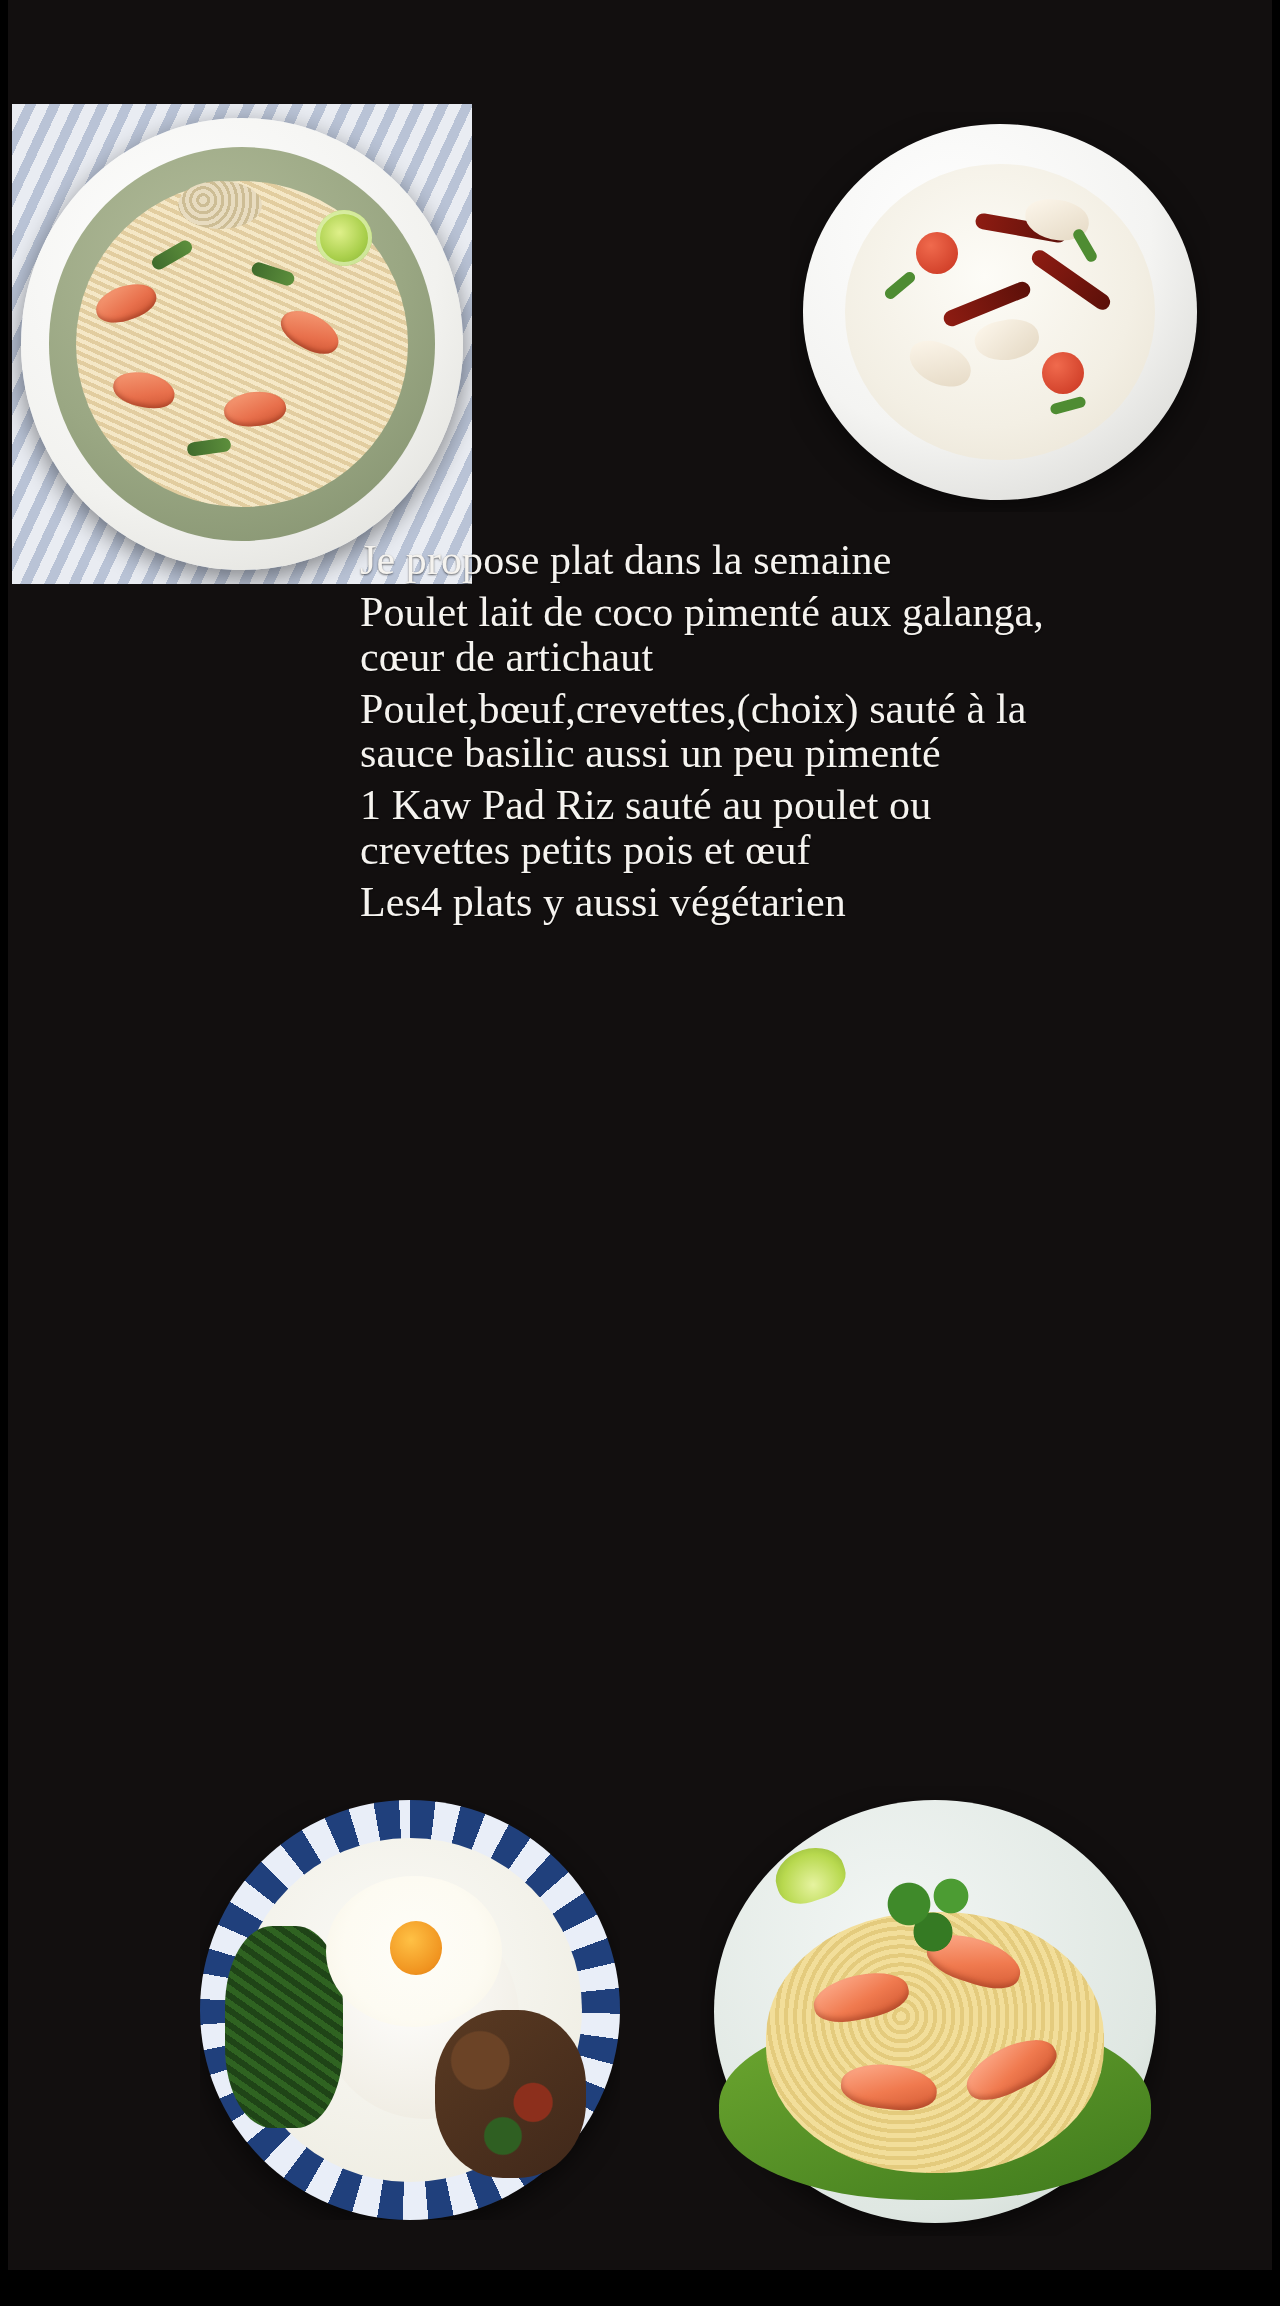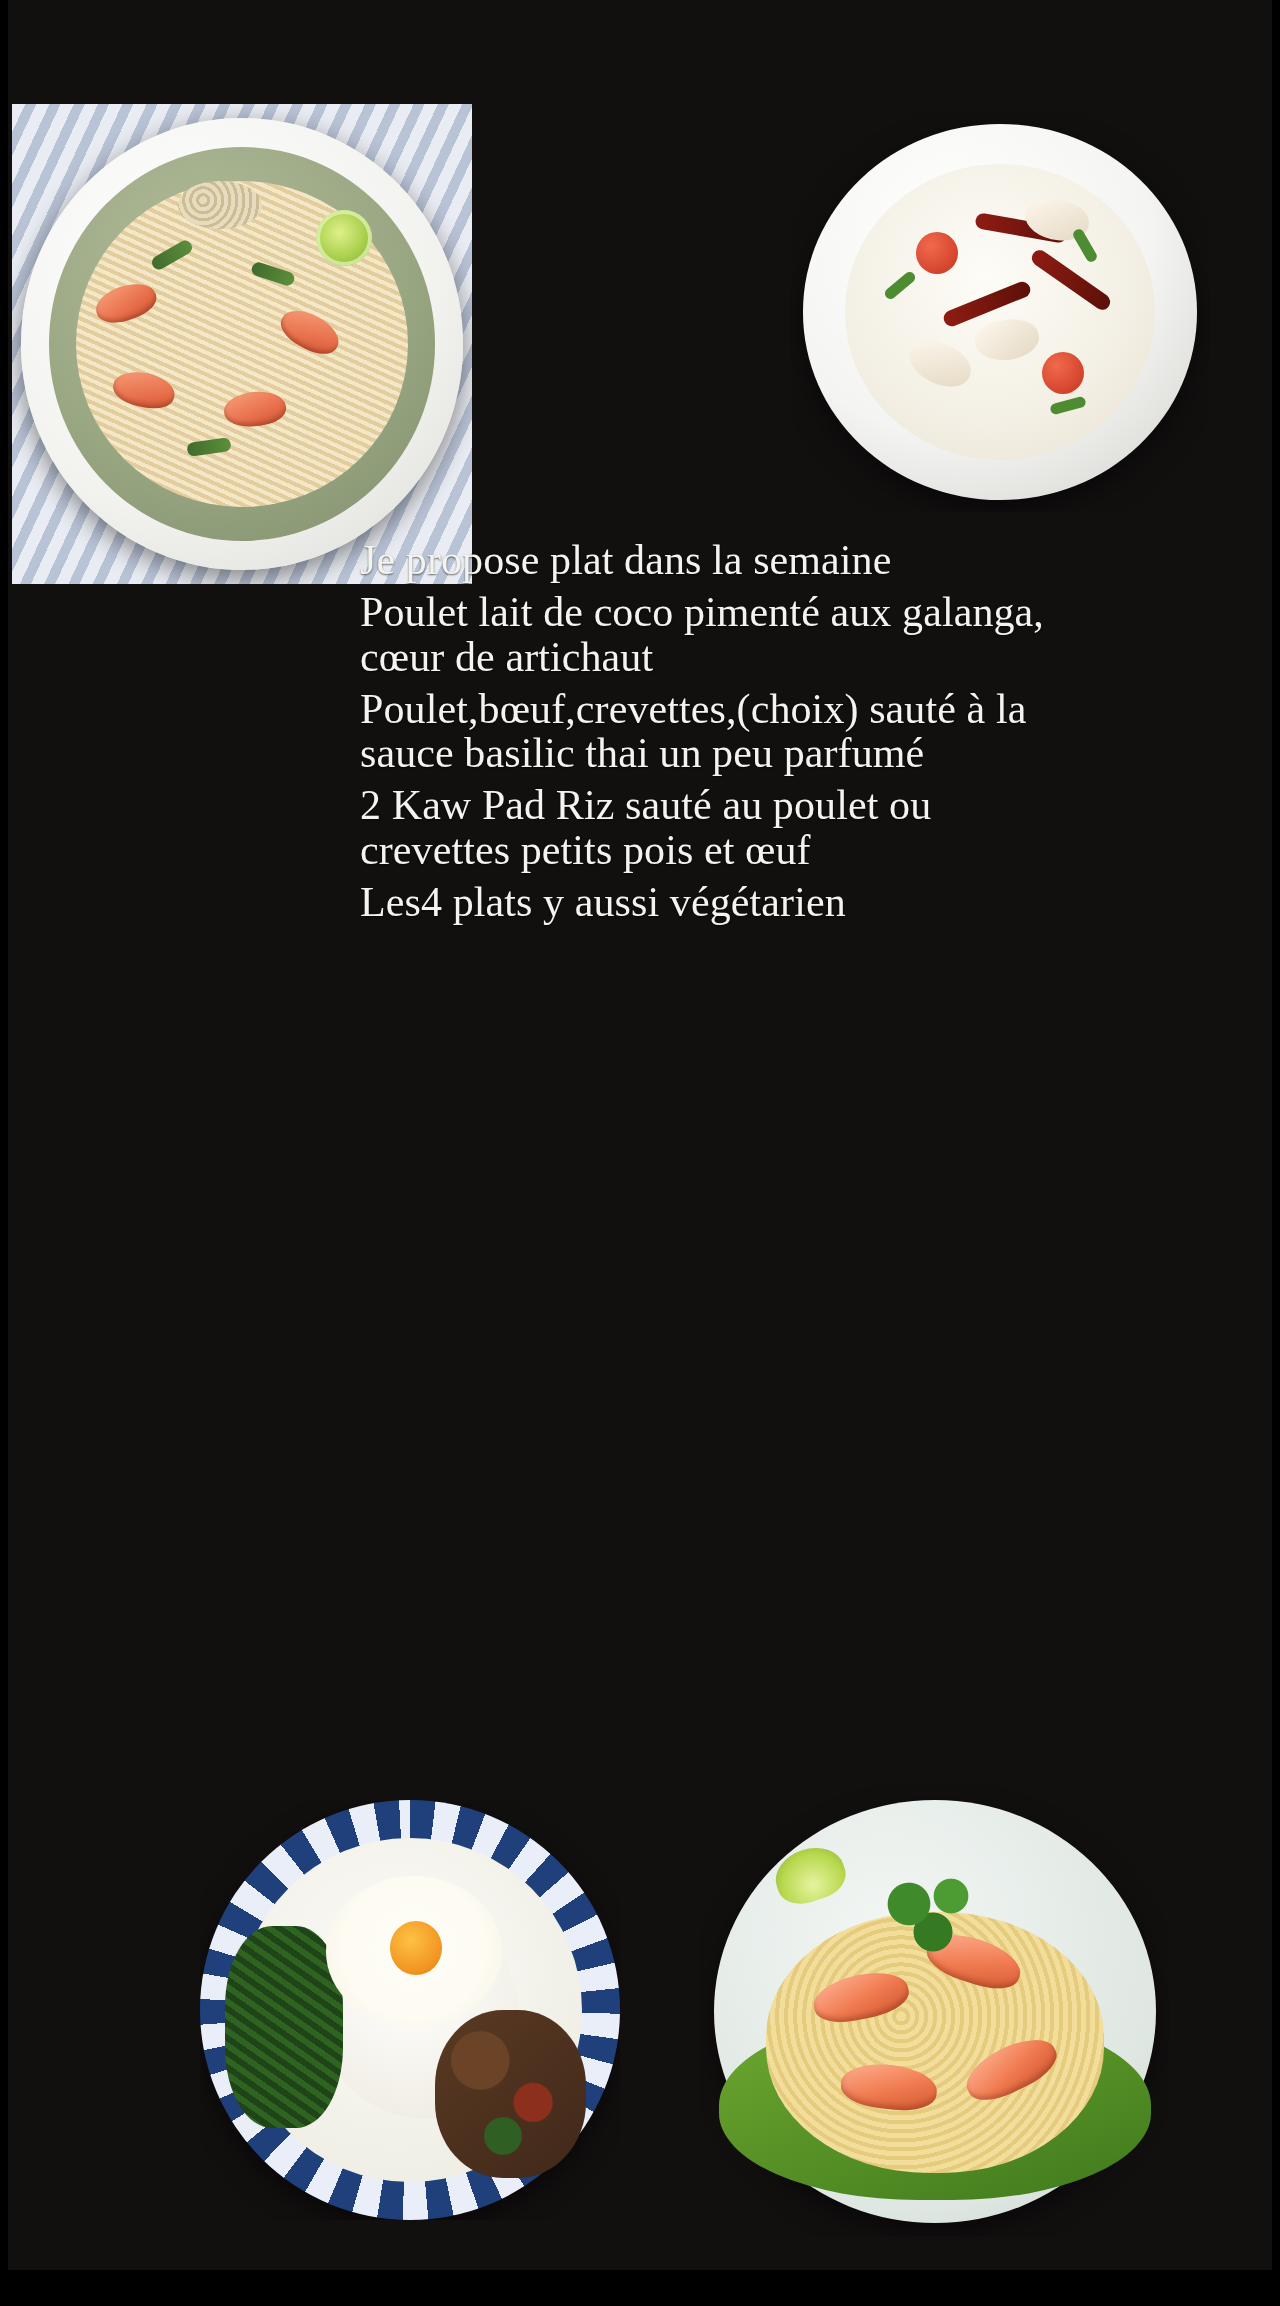--- a/index.html
+++ b/index.html
@@ -365,22 +365,22 @@
     <div class="chicken" style="left:28%; top:58%; transform:rotate(20deg);"></div>
     <div class="chicken" style="left:56%; top:22%; transform:rotate(6deg);"></div>
     <div class="scallion" style="left:22%; top:42%; transform:rotate(-40deg);"></div>
     <div class="scallion" style="left:66%; top:32%; transform:rotate(60deg);"></div>
     <div class="scallion" style="left:62%; top:72%; transform:rotate(-15deg);"></div>
   </div>
 
   <div class="caption">
     <p>Je propose plat dans la semaine</p>
     <p>Poulet lait de coco pimenté aux galanga, cœur de artichaut</p>
-    <p>Poulet,bœuf,crevettes,(choix) sauté à la sauce basilic thai un peu parfumé</p>
-    <p>2 Kaw Pad Riz sauté au poulet ou crevettes petits pois et œuf</p>
+    <p>Poulet,bœuf,crevettes,(choix) sauté à la sauce basilic aussi un peu pimenté</p>
+    <p>1 Kaw Pad Riz sauté au poulet ou crevettes petits pois et œuf</p>
     <p>Les4 plats y aussi végétarien</p>
   </div>
 
   <div class="photo" id="photo-padkaprow">
     <div class="bowl-blue"></div>
     <div class="bowl-blue-inner"></div>
     <div class="rice"></div>
     <div class="basil-fried"></div>
     <div class="meat-mix"></div>
     <div class="fried-egg">

